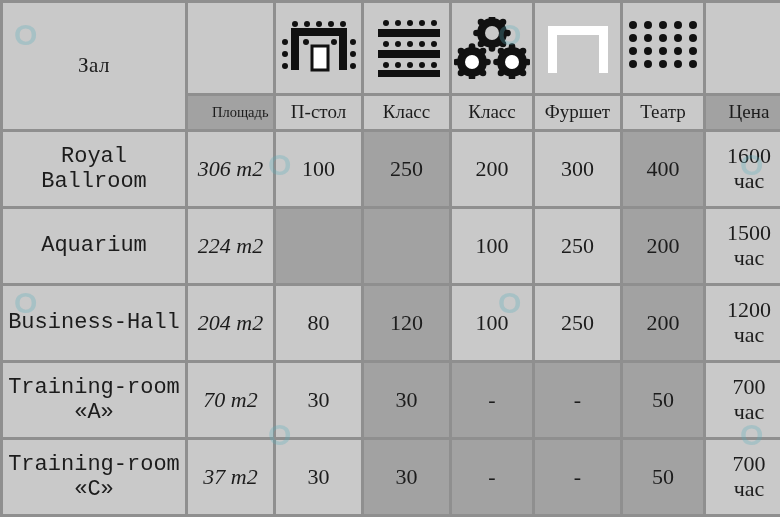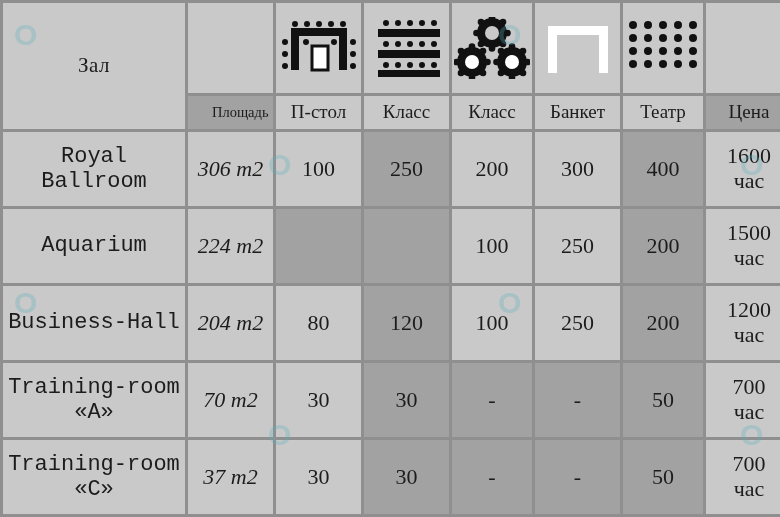--- a/index.html
+++ b/index.html
@@ -306,21 +306,21 @@
       </td>
 
       <td class="price-blank"></td>
     </tr>
 
     <tr class="head-row">
       <td class="head-area">Площадь</td>
       <td>П-стол</td>
       <td>Класс</td>
       <td>Класс</td>
-      <td>Банкет</td>
+      <td>Фуршет</td>
       <td>Театр</td>
       <td class="head-price">Цена</td>
     </tr>
 
     <tr class="data-row">
       <td class="room-name">Royal Ballroom</td>
       <td class="area">306 m2</td>
       <td class="num">100</td>
       <td class="num dim">250</td>
       <td class="num">200</td>

